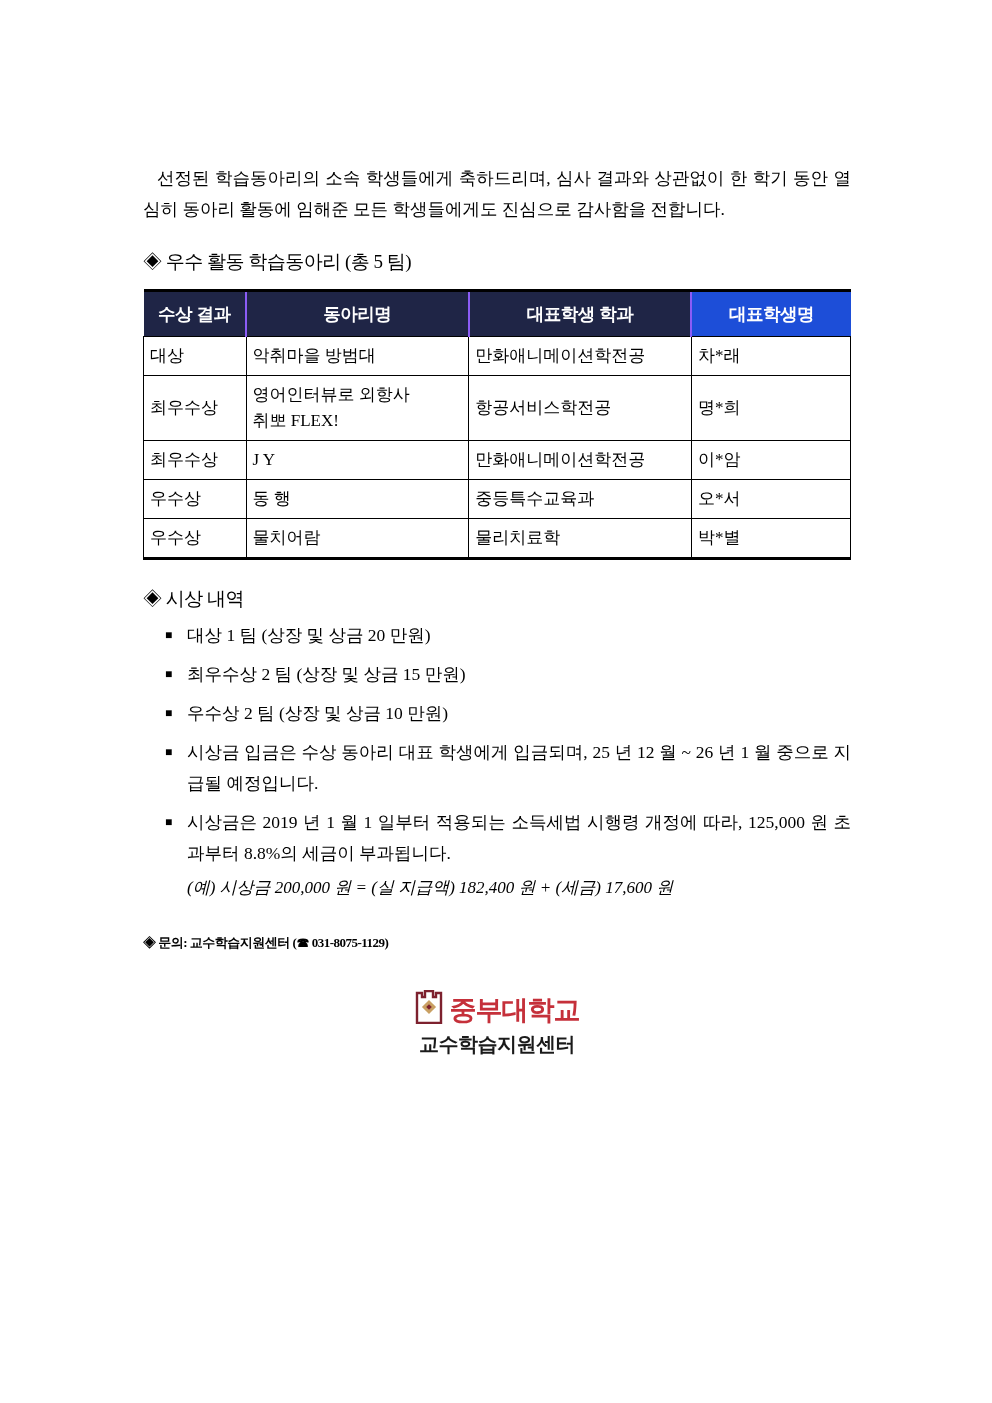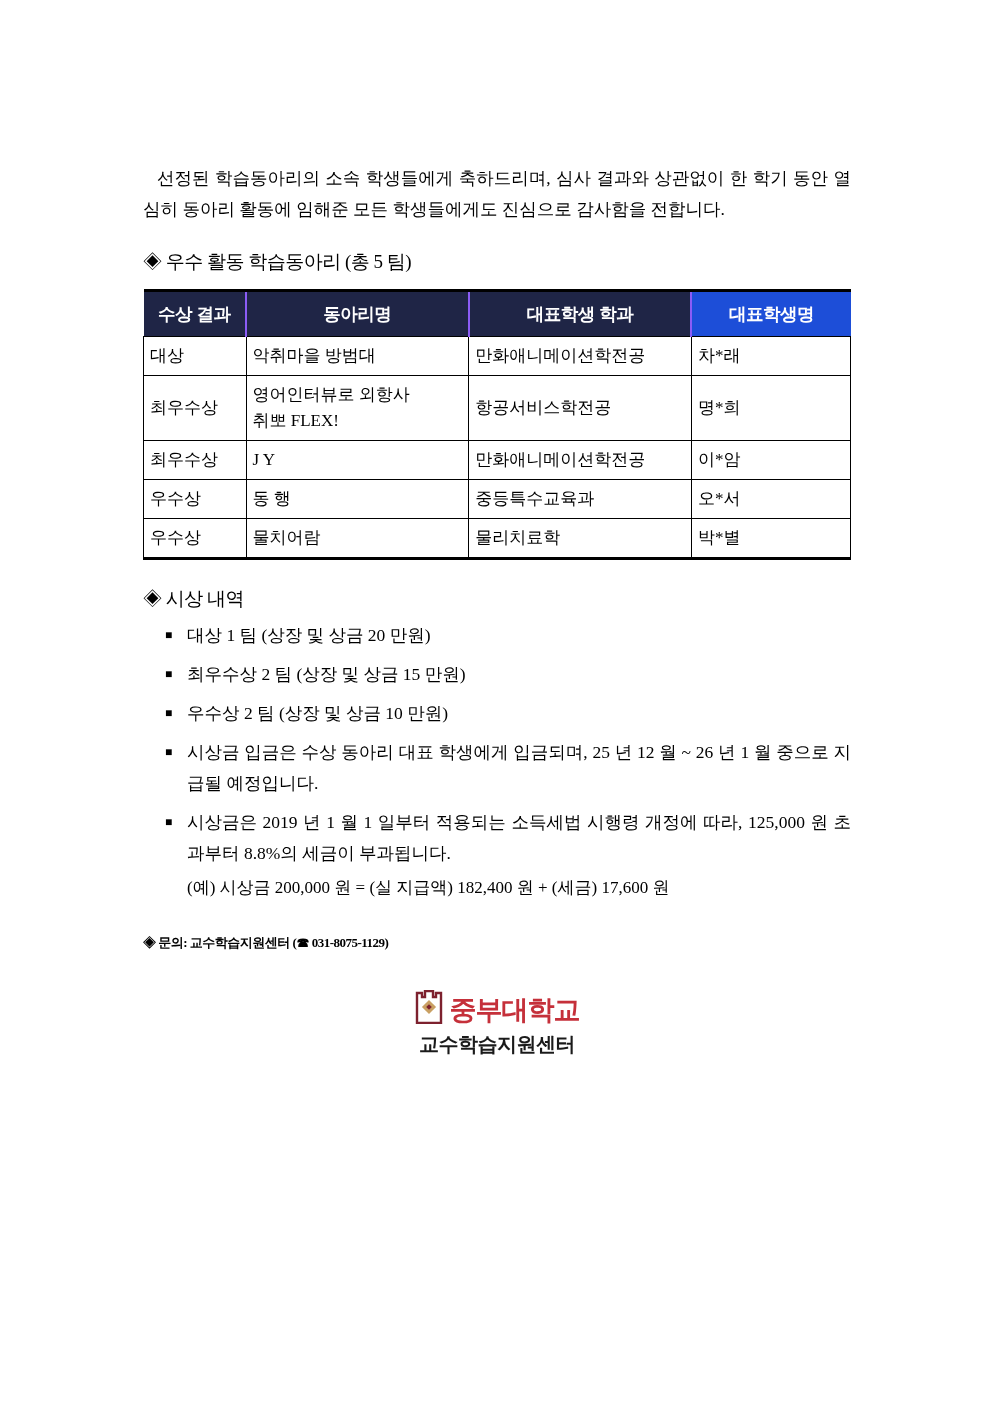--- a/index.html
+++ b/index.html
@@ -51,21 +51,21 @@
     font-size: 17px; line-height: 26px; padding: 6px 6px;
     white-space: pre-line;
   }
   table.winners td:first-child { border-left: 1px solid #000; }
 
   
   .bullet-list { margin-top: 2px; }
   .bullet-item { position: relative; padding-left: 44px; font-size: 17.5px;
     line-height: 31px; margin-top: 8px; text-align: justify; }
   .bullet-marker { position: absolute; left: 22px; top: 0; font-size: 12px; line-height: 31px; }
-  .example-line { padding-left: 44px; font-size: 17px; line-height: 31px; margin-top: 3px; }
+  .example-line { padding-left: 44px; font-size: 17px; line-height: 31px; margin-top: 3px; font-style: italic; }
 
   
   .contact { margin-top: 27px; font-weight: bold; font-size: 13px; line-height: 26px; letter-spacing: -0.5px; }
 
   
   .logo { margin-top: 34px; display: flex; flex-direction: column; align-items: center; }
   .logo-row { display: flex; align-items: flex-end; gap: 7px; }
   .univ-name { font-family: "Liberation Sans", sans-serif; font-weight: 800;
     font-size: 27px; letter-spacing: -1px; }
   .dept-name { font-family: "Liberation Sans", sans-serif; font-weight: 700;

